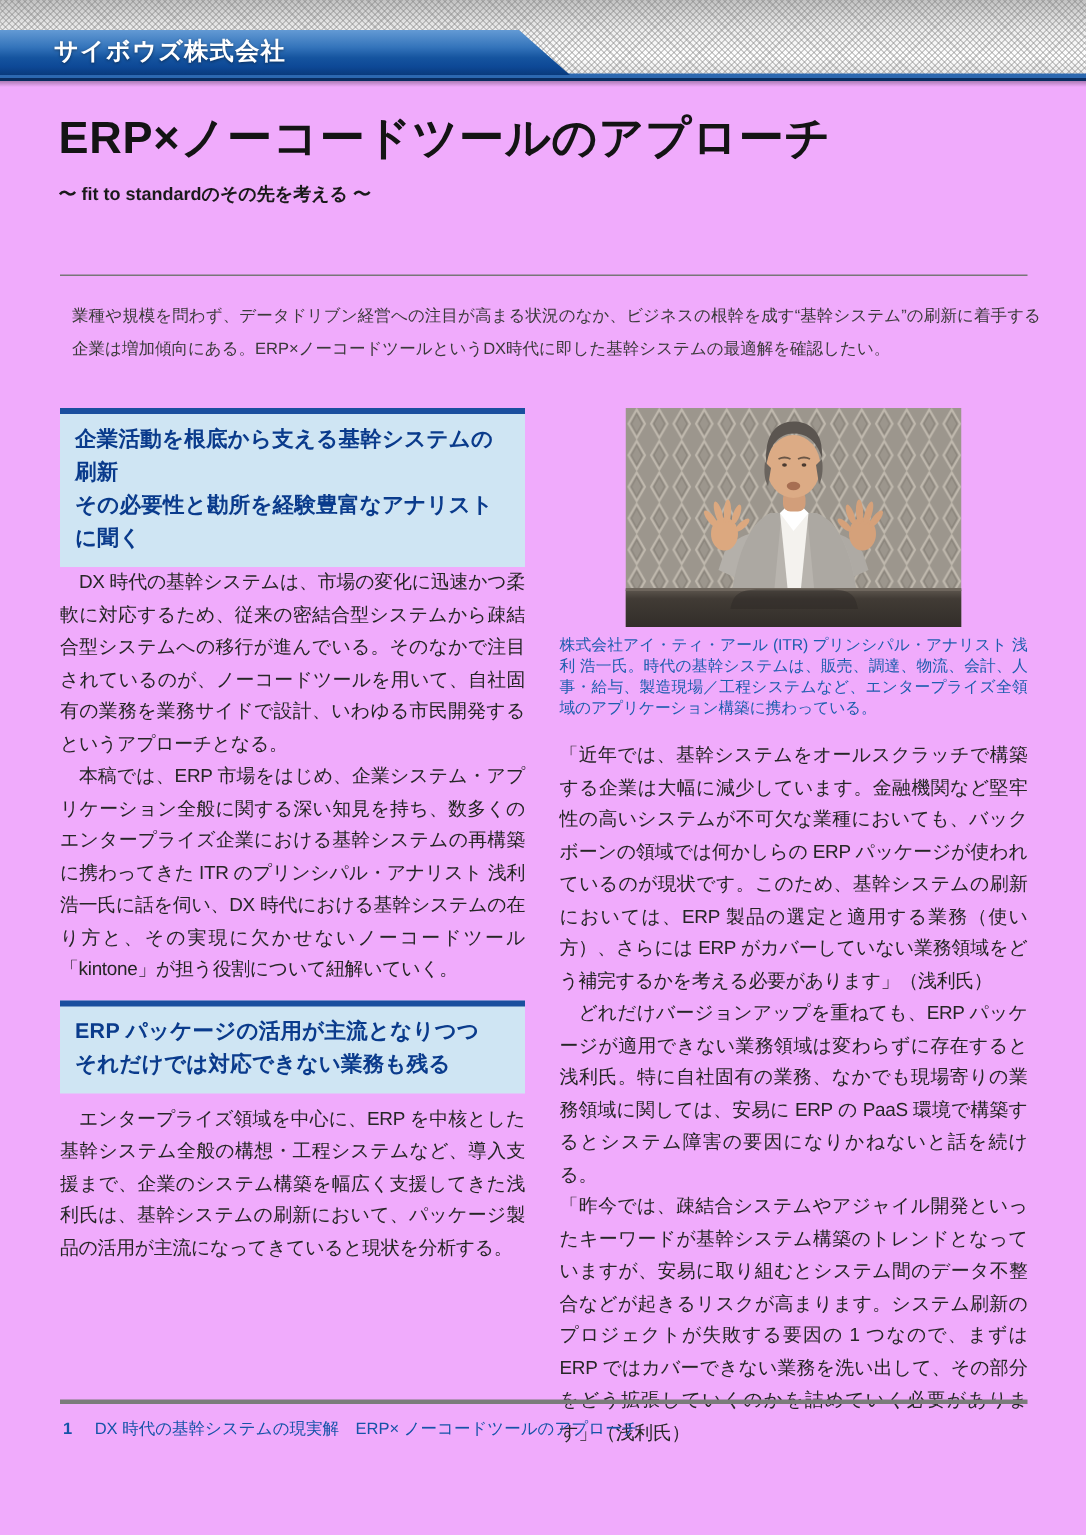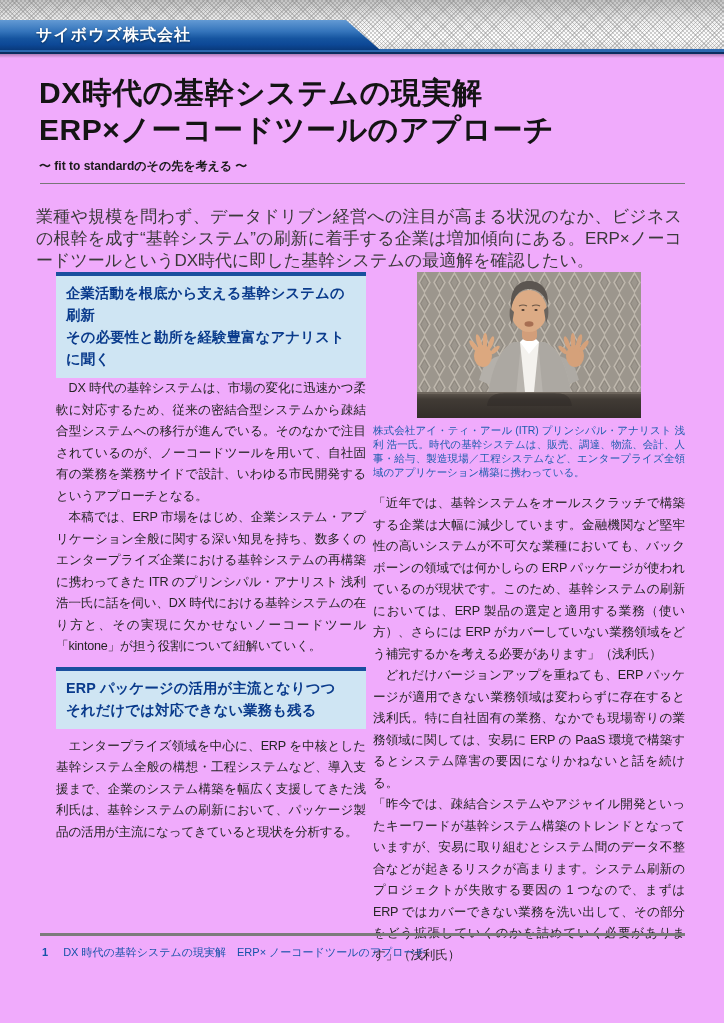--- a/index.html
+++ b/index.html
@@ -37,26 +37,26 @@
     text-shadow:0 1px 2px rgba(0,0,0,.45);
   }
 
   
   .title-block { position:absolute; left:39px; top:74px; width:650px; color:#141414; }
   .title-line { font-size:30px; font-weight:bold; line-height:37px; letter-spacing:.5px; }
   .subtitle { margin-top:7px; font-size:12px; font-weight:bold; line-height:22px; color:#1a1a1a; }
   .title-rule { position:absolute; left:40px; top:183px; width:645px; height:1px; background:#777777; }
 
   .lead {
-    position:absolute; left:36px; top:189px; width:646px;
-    font-size:17px; line-height:22px; color:#3a3a3a; text-align:justify;
+    position:absolute; left:48px; top:189px; width:646px;
+    font-size:11px; line-height:22px; color:#3a3a3a; text-align:justify;
   }
 
   
-  .left-col  { position:absolute; left:56px;  top:272px; width:310px; }
+  .left-col  { position:absolute; left:40px;  top:272px; width:310px; }
   .right-col { position:absolute; left:373px; top:272px; width:312px; }
 
   .heading-box {
     border-top:4px solid #1a4f9e; background:#cfe5f3;
     padding:6px 10px 8px 10px; color:#0a3b8c;
     font-weight:bold; font-size:14.3px; line-height:22px; letter-spacing:.2px;
   }
   .hb2 { margin-top:9px; }
 
   .body-p {
@@ -86,21 +86,20 @@
 <div class="page">
 
   <div class="header-hatch"></div>
   <div class="header-underline"></div>
   <div class="header-shadow"></div>
   <div class="header-band">
     <div class="company-name">サイボウズ株式会社</div>
   </div>
 
   <div class="title-block">
-    <div class="title-line">DX時代の基幹システムの現実解</div>
     <div class="title-line">ERP×ノーコードツールのアプローチ</div>
     <div class="subtitle">〜 fit to standardのその先を考える 〜</div>
   </div>
   <div class="title-rule"></div>
 
   <p class="lead">業種や規模を問わず、データドリブン経営への注目が高まる状況のなか、ビジネスの根幹を成す“基幹システム”の刷新に着手する企業は増加傾向にある。ERP×ノーコードツールというDX時代に即した基幹システムの最適解を確認したい。</p>
 
   <div class="left-col">
     <div class="heading-box">
       <div>企業活動を根底から支える基幹システムの刷新</div>

